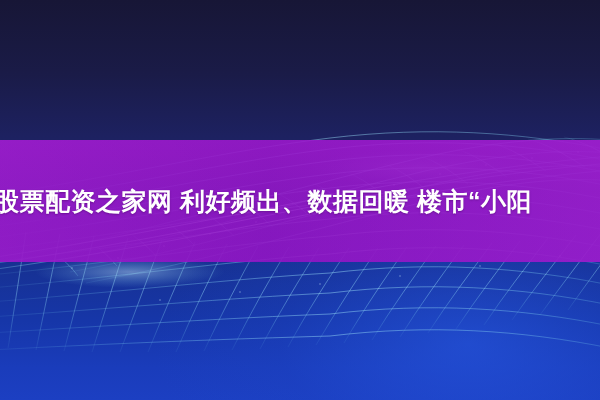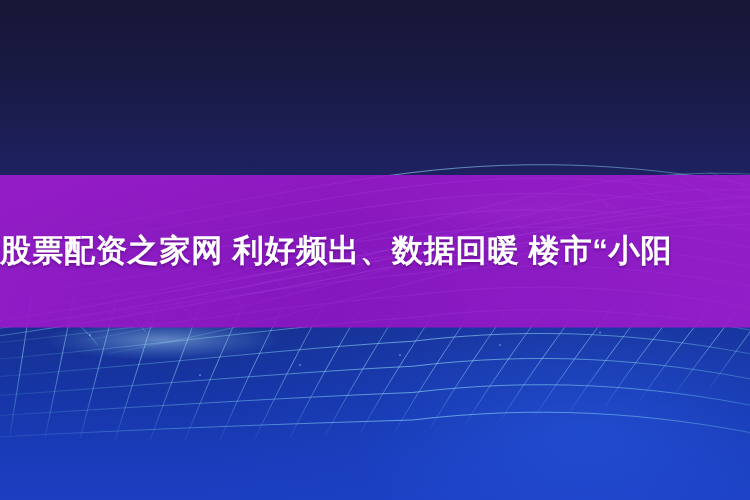--- a/index.html
+++ b/index.html
@@ -73,21 +73,21 @@
 
   
   .headline {
     position: absolute;
     left: 0;
     top: 140px;
     width: 532px;
     height: 122px;
     display: flex;
     flex-direction: column;
-    align-items: flex-start;
+    align-items: flex-end;
     justify-content: center;
     gap: 6px;
     color: #ffffff;
     text-align: center;
     letter-spacing: 0.5px;
   }
   .headline .line {
     font-size: 25px;
     font-weight: 700;
     line-height: 1.08;

